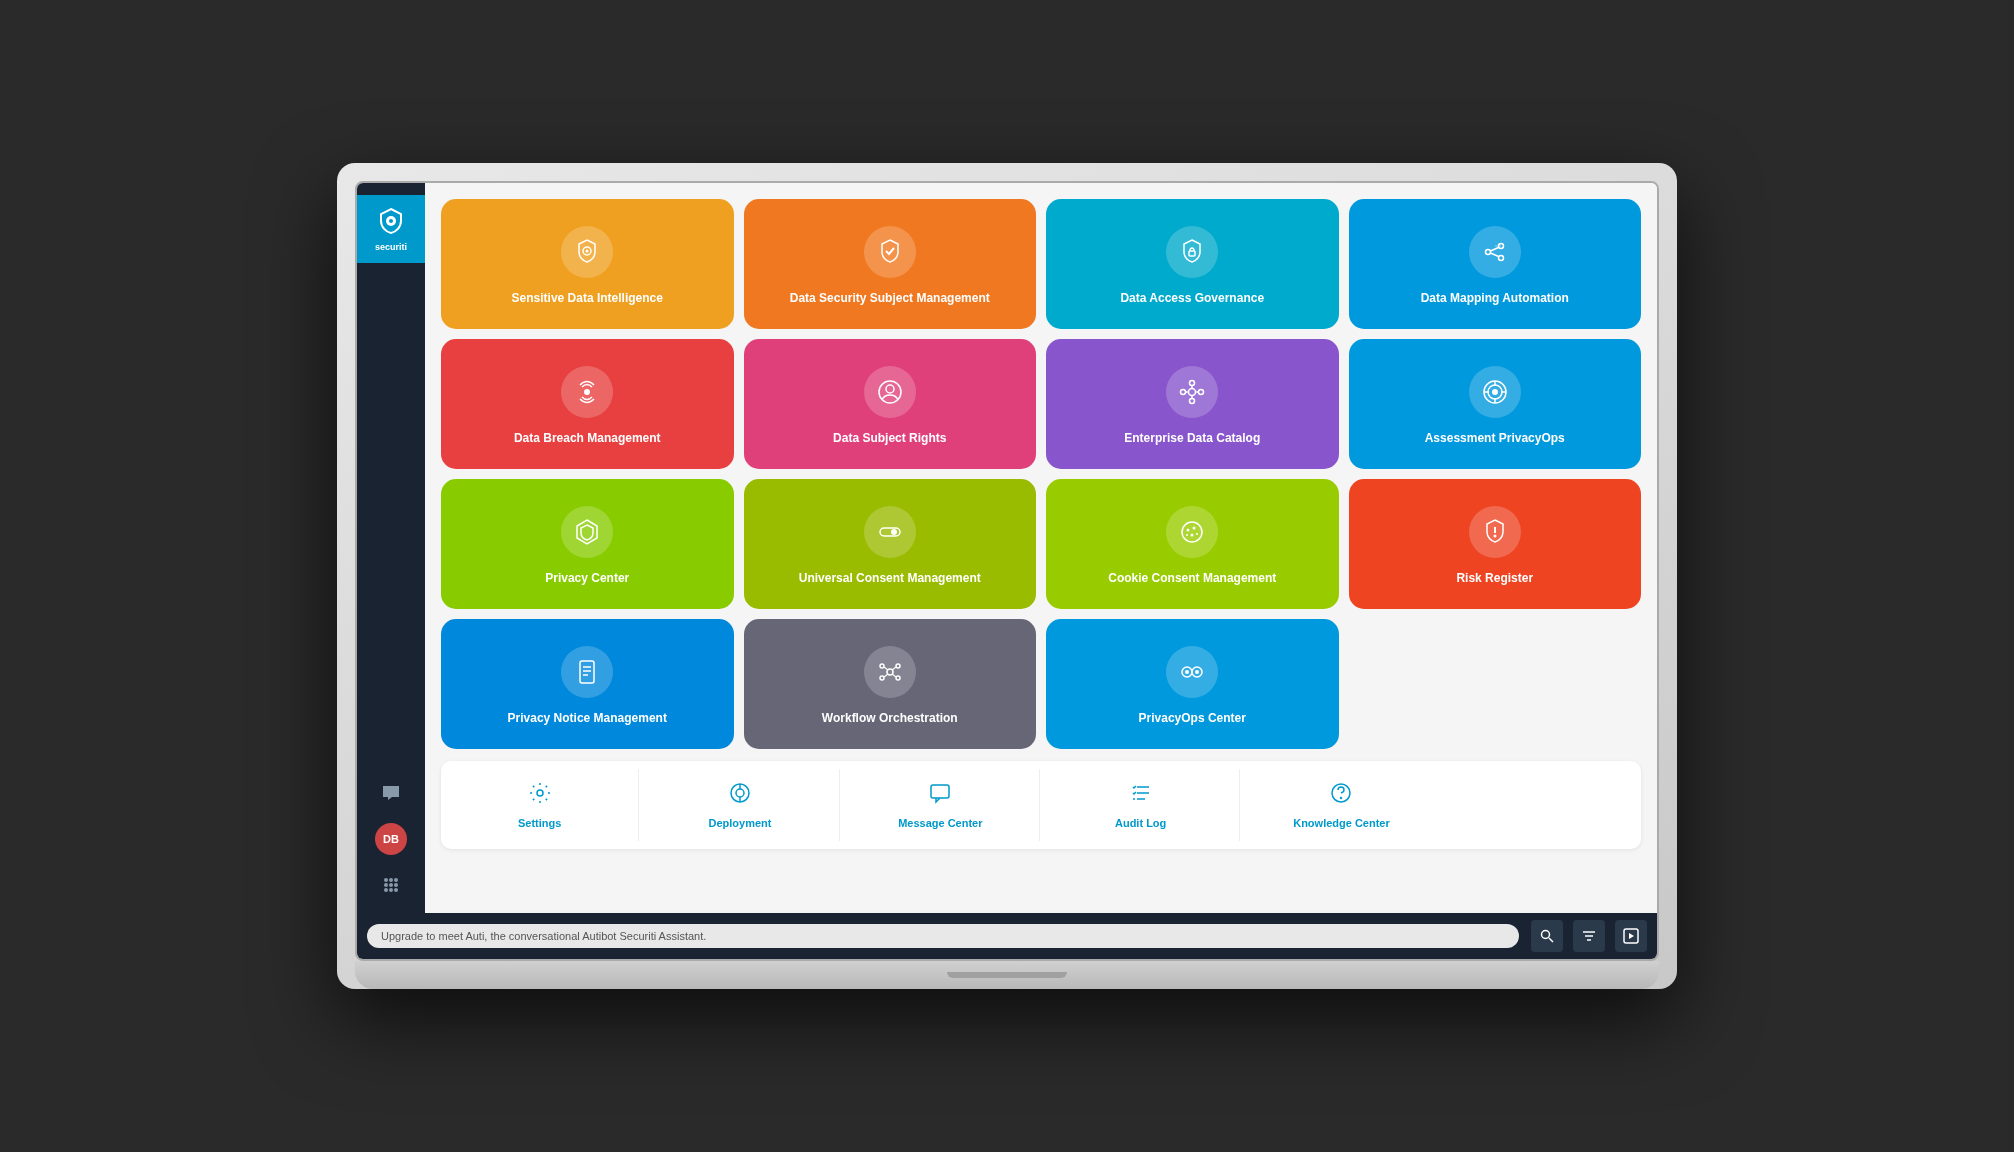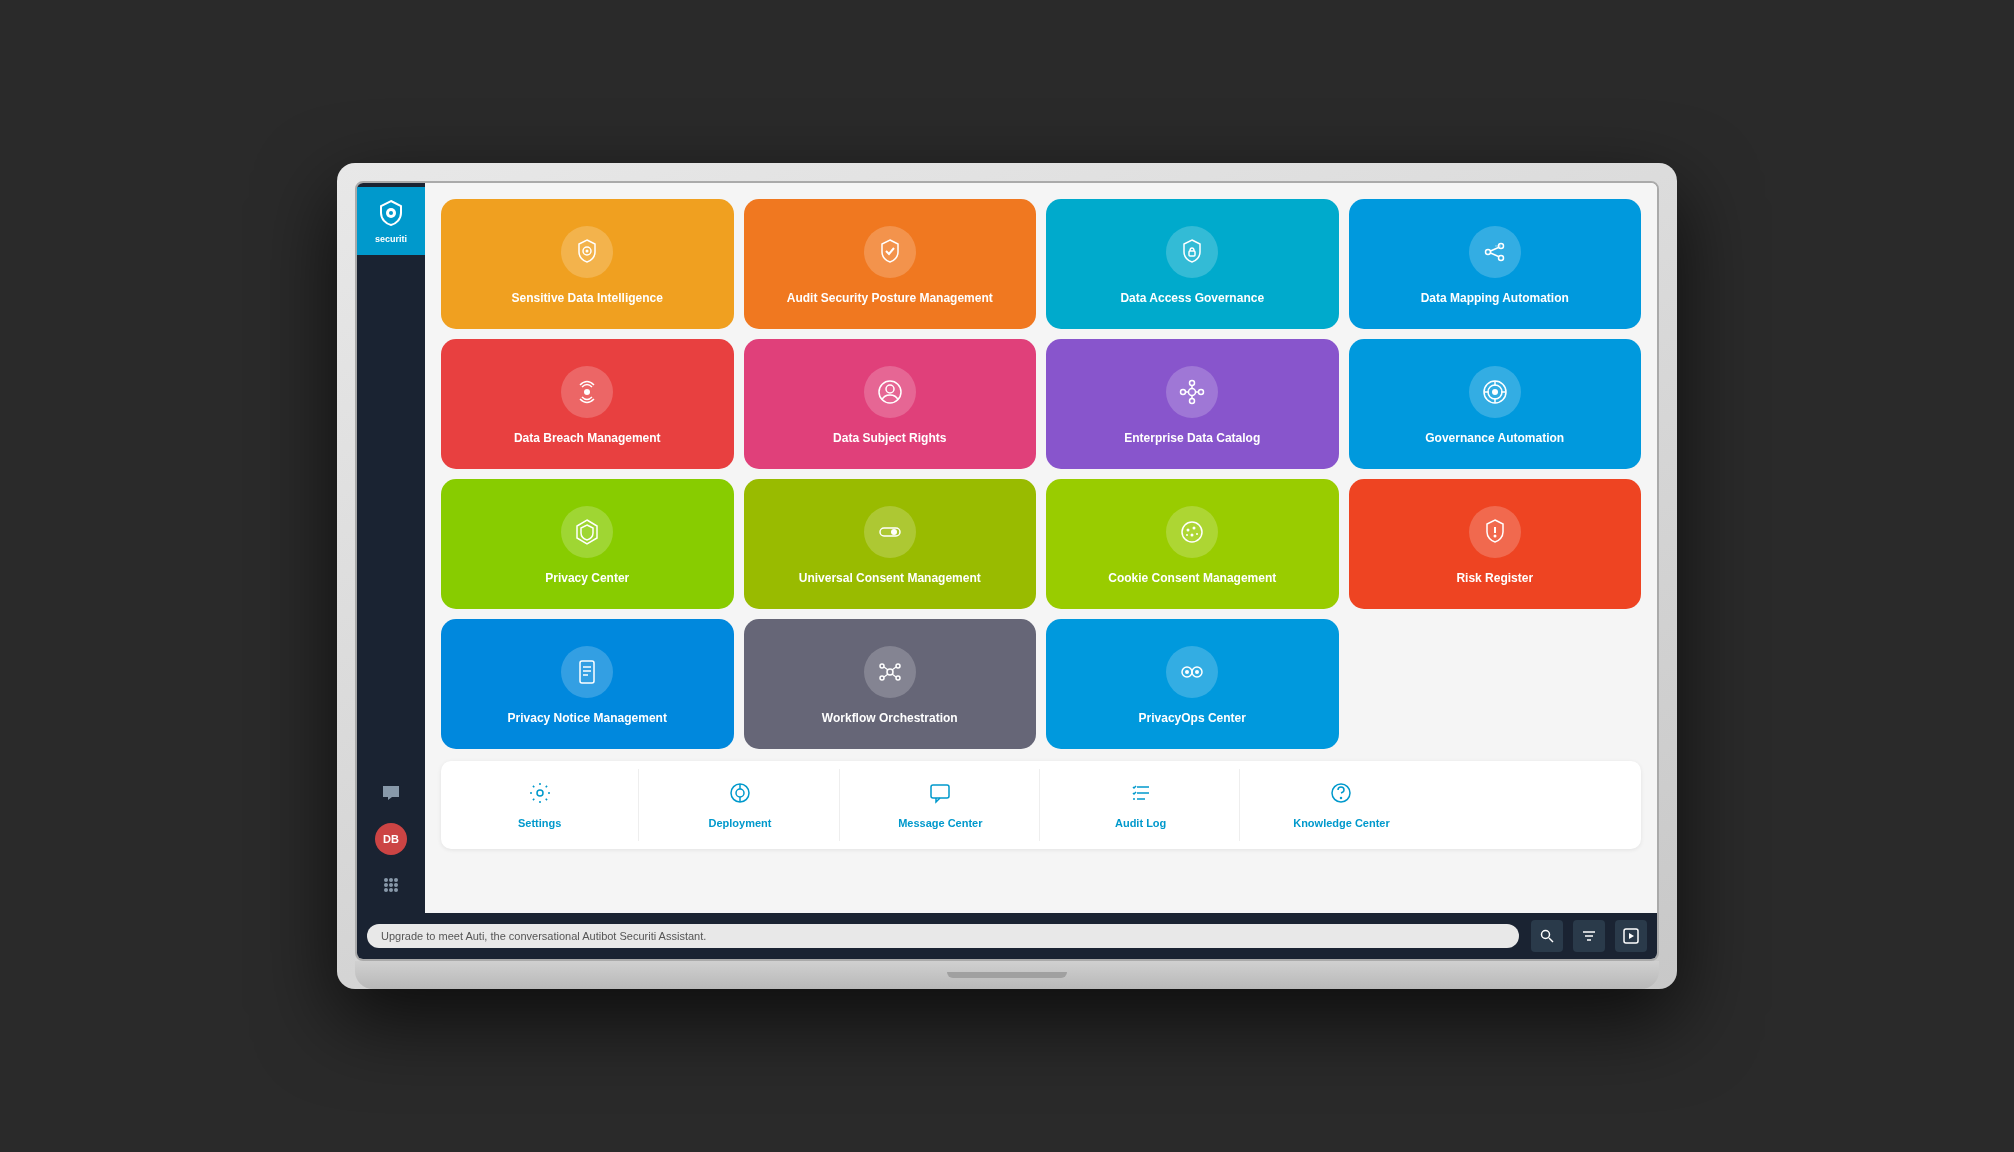--- a/index.html
+++ b/index.html
@@ -33,21 +33,21 @@
       flex: 1;
       overflow: hidden;
     }
     
     .sidebar {
       width: 68px;
       background: #1a2332;
       display: flex;
       flex-direction: column;
       align-items: center;
-      padding-top: 4px;
+      padding-top: 12px;
       flex-shrink: 0;
     }
     .sidebar-logo {
       width: 68px;
       height: 68px;
       background: #0099cc;
       display: flex;
       flex-direction: column;
       align-items: center;
       justify-content: center;
@@ -279,21 +279,21 @@
     </div>
     <div class="tile-label">Sensitive Data Intelligence</div>
   </div>
             <div class="tile" style="background: rgb(240, 120, 32);">
     <div class="tile-icon">
       <svg viewBox="0 0 28 28" fill="white">
                   <path d="M14 2 L22 6 L22 14 C22 19 18 23 14 24 C10 23 6 19 6 14 L6 6 Z" fill="none" stroke="white" stroke-width="1.5"></path>
                   <polyline points="10,13 13,16 18,10" fill="none" stroke="white" stroke-width="2"></polyline>
                 </svg>
     </div>
-    <div class="tile-label">Audit Security Posture Management</div>
+    <div class="tile-label">Data Security Subject Management</div>
   </div>
             <div class="tile" style="background: rgb(0, 170, 204);">
     <div class="tile-icon">
       <svg viewBox="0 0 28 28" fill="white">
                   <path d="M14 2 L22 6 L22 14 C22 19 18 23 14 24 C10 23 6 19 6 14 L6 6 Z" fill="none" stroke="white" stroke-width="1.5"></path>
                   <rect x="11" y="13" width="6" height="5" rx="1" fill="none" stroke="white" stroke-width="1.5"></rect>
                   <path d="M12 13 Q12 10 14 10 Q16 10 16 13" fill="none" stroke="white" stroke-width="1.5"></path>
                 </svg>
     </div>
     <div class="tile-label">Data Access Governance</div>
@@ -351,21 +351,21 @@
   </div>
             <div class="tile" style="background: rgb(0, 153, 221);">
     <div class="tile-icon">
       <svg viewBox="0 0 28 28" fill="white">
                   <circle cx="14" cy="14" r="11" fill="none" stroke="white" stroke-width="1.5"></circle>
                   <circle cx="14" cy="14" r="7" fill="none" stroke="white" stroke-width="1.5"></circle>
                   <circle cx="14" cy="14" r="3" fill="white"></circle>
                   <path d="M14 3 L14 8 M14 20 L14 25 M3 14 L8 14 M20 14 L25 14" stroke="white" stroke-width="1.5"></path>
                 </svg>
     </div>
-    <div class="tile-label">Governance Automation</div>
+    <div class="tile-label">Assessment PrivacyOps</div>
   </div>
             <div class="tile" style="background: rgb(136, 204, 0);">
     <div class="tile-icon">
       <svg viewBox="0 0 28 28" fill="white">
                   <path d="M14 2 L24 8 L24 20 L14 26 L4 20 L4 8 Z" fill="none" stroke="white" stroke-width="1.5"></path>
                   <path d="M14 7 L20 10 L20 15 C20 19 17 21 14 22 C11 21 8 19 8 15 L8 10 Z" fill="none" stroke="white" stroke-width="1.5"></path>
                 </svg>
     </div>
     <div class="tile-label">Privacy Center</div>
   </div>

